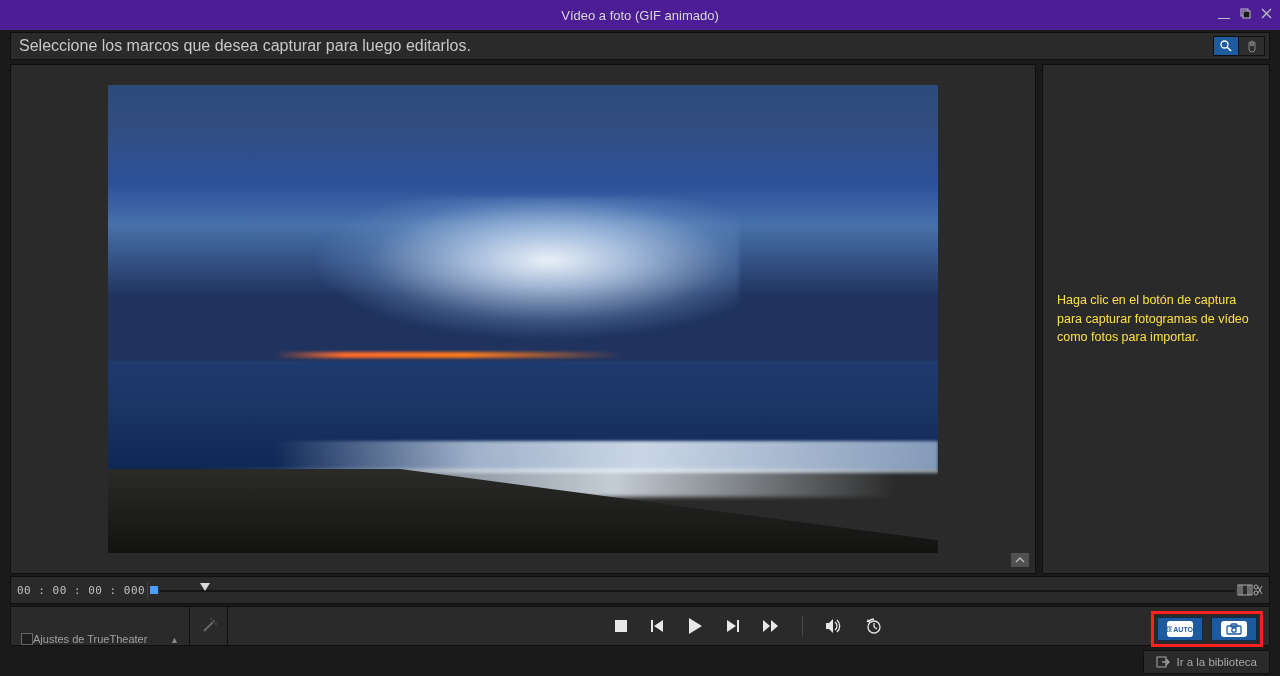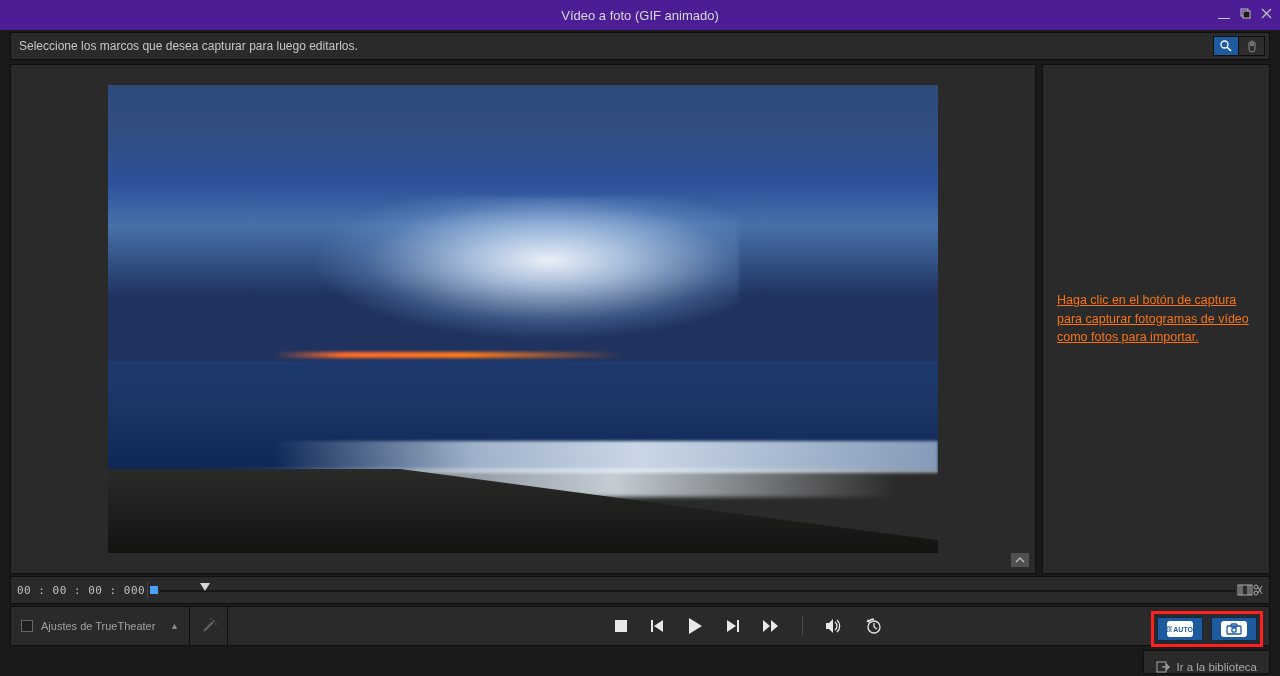--- a/index.html
+++ b/index.html
@@ -34,21 +34,21 @@
 .window-controls .minimize { width: 12px; border-top: 1px solid #c0c0c0; margin-top: 6px; }
 .instruction-bar {
   margin: 2px 10px 0 10px;
   height: 28px;
   background: #2a2a2a;
   border: 1px solid #0f0f0f;
   display: flex;
   align-items: center;
   justify-content: space-between;
   padding: 0 4px 0 8px;
-  font-size: 12px;
+  font-size: 16px;
   color: #c8c8c8;
   text-align: right;
 }
 .tool-group { display: flex; gap: 0; }
 .tool-btn {
   width: 26px; height: 20px;
   border: 1px solid #0e0e0e;
   background: #2d2d2d;
   display: flex; align-items: center; justify-content: center;
   cursor: pointer;
@@ -108,21 +108,21 @@
   cursor: pointer;
 }
 .side-panel {
   width: 228px;
   margin-left: 6px;
   background: #2a2a2a;
   border: 1px solid #0f0f0f;
   padding: 14px;
   display: flex; align-items: center;
 }
-.side-panel p { font-size: 12.5px; line-height: 1.5; color: #f97316; text-decoration: underline; }
+.side-panel p { font-size: 12.5px; line-height: 1.5; color: #fde047; }
 .timeline-row {
   margin: 2px 10px 0 10px;
   height: 28px;
   background: #2a2a2a;
   border: 1px solid #0f0f0f;
   display: flex; align-items: center;
   padding: 0 6px;
   gap: 2px;
 }
 .timecode { font-size: 11px; color: #c0c0c0; font-family: monospace; letter-spacing: 0.5px; }
@@ -136,23 +136,23 @@
 .trim-icon { display:flex; align-items:center; gap:2px; cursor:pointer; }
 .controls-row {
   margin: 2px 10px 0 10px;
   height: 40px;
   display: flex;
 }
 .tt-box {
   width: 180px;
   background: #2a2a2a;
   border: 1px solid #0f0f0f;
-  display: flex; align-items: center;
+  display: flex; align-items: flex-end;
   padding: 0 10px;
-  gap: 8px;
+  gap: 0;
   font-size: 11px;
   color: #a0a0a0;
 }
 .checkbox { width:12px; height:12px; border:1px solid #666; background:#1e1e1e; }
 .tt-caret { margin-left:auto; color:#888; font-size:9px; }
 .wand-box {
   width: 38px;
   background: #2a2a2a;
   border: 1px solid #0f0f0f;
   border-left: none;
@@ -190,21 +190,21 @@
   font-size: 7px; font-weight:700; color:#1e5a9e;
 }
 .footer-row {
   margin: 4px 10px 0 10px;
   height: 24px;
   display:flex; justify-content:flex-end;
 }
 .lib-btn {
   height:24px; padding:0 12px;
   background:#2a2a2a; border:1px solid #0f0f0f;
-  display:flex; align-items:flex-end; gap:6px;
+  display:flex; align-items:center; gap:6px;
   font-size:11.5px; color:#a8a8a8; cursor:pointer;
 }
 </style>
 </head>
 <body>
 
 <div class="title-bar">
   <span>Vídeo a foto (GIF animado)</span>
   <div class="window-controls">
     <span class="minimize"></span>

